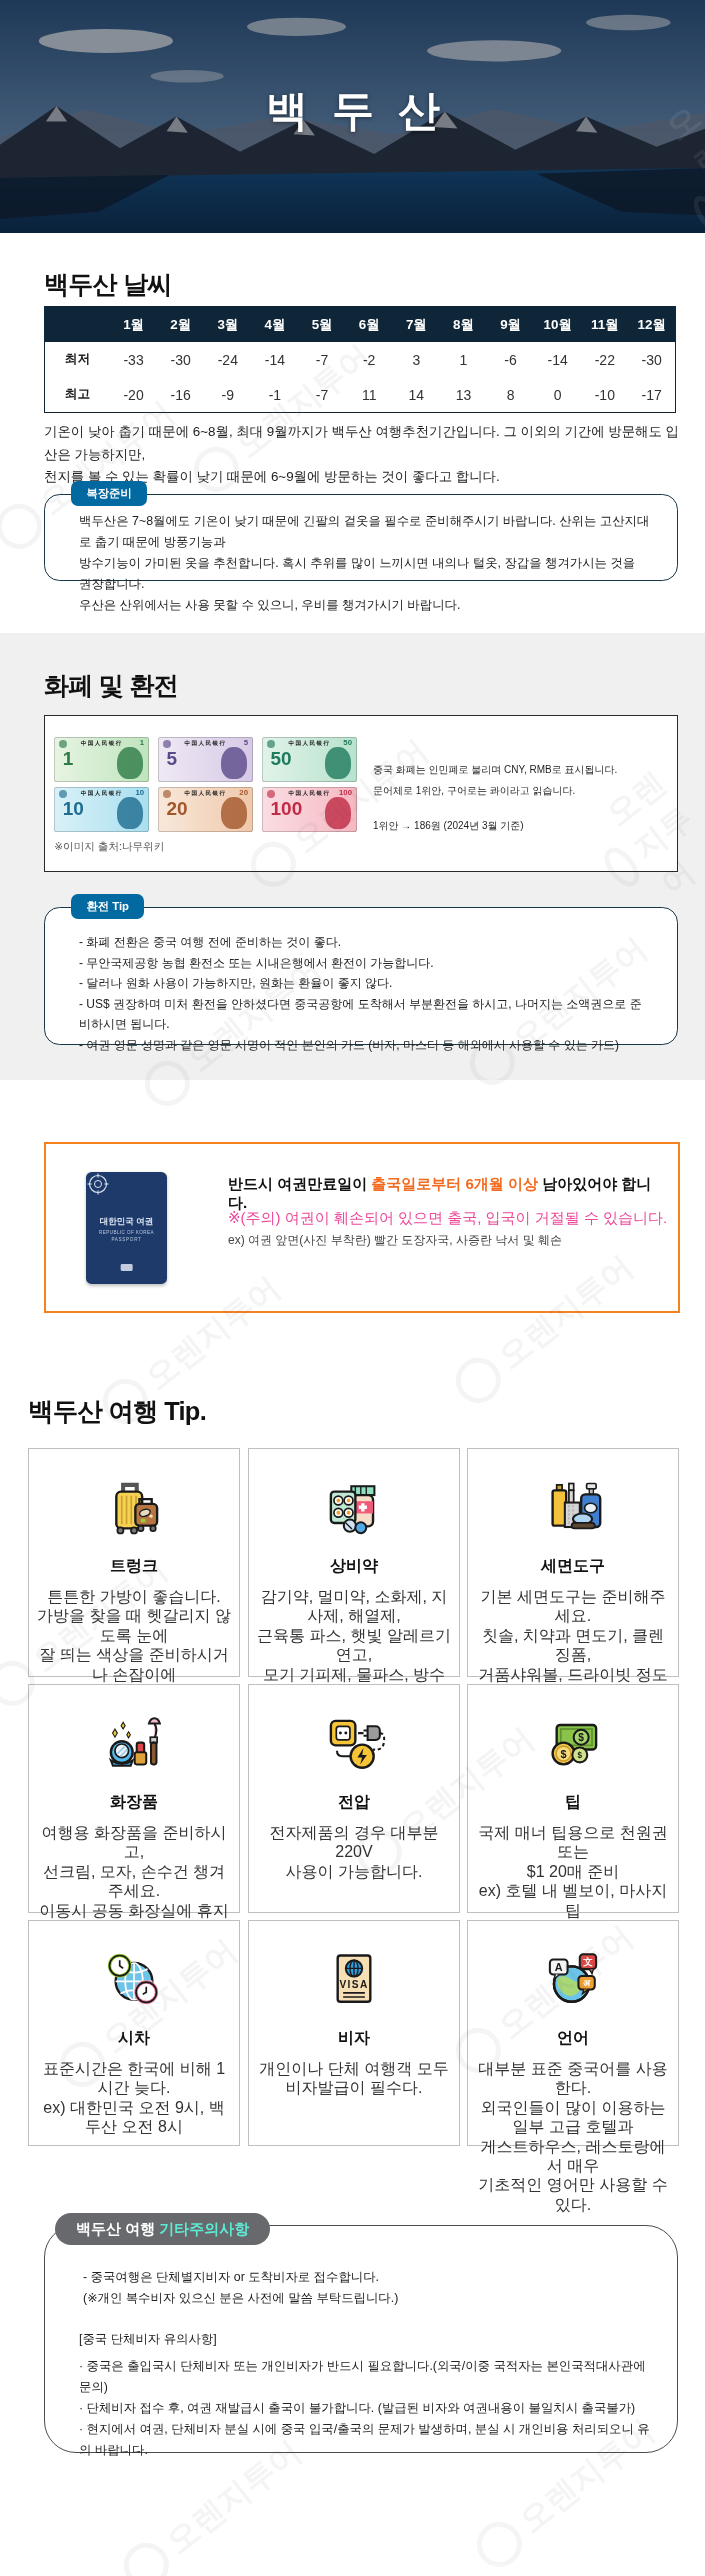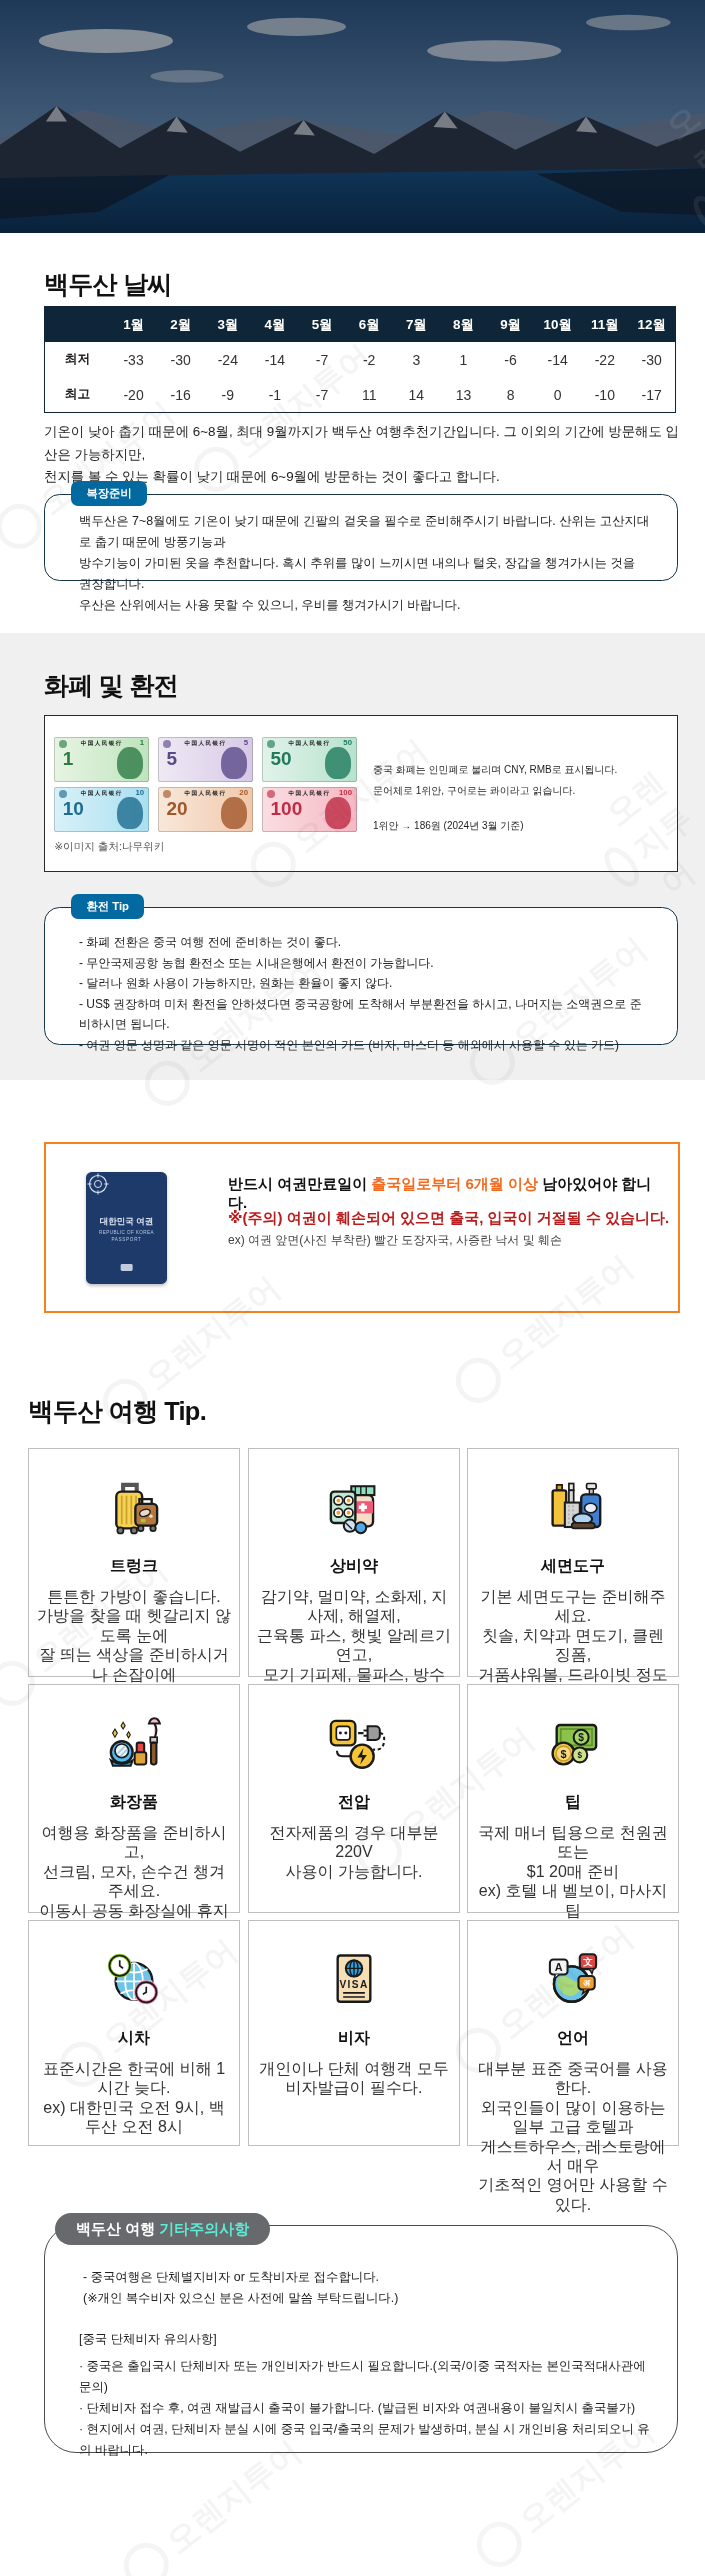--- a/index.html
+++ b/index.html
@@ -60,21 +60,21 @@
   #passcover{left:40px;top:28px;width:81px;height:112px;background:#1d3a6b;border-radius:5.6px;
     box-shadow:0 1.4px 3.5px rgba(0,0,0,.25);}
   #passcover . em{position:absolute;left:50%;top:11.3px;transform:translateX(-50%);}
   #passcover .t1{position:absolute;top:44px;width:100%;text-align:center;color:#dfe6f2;font-size:8.5px;font-weight:700;}
   #passcover .t2{position:absolute;top:58px;width:100%;text-align:center;color:#b9c6dd;font-size:4.6px;letter-spacing:0.4px;}
   #passcover .t3{position:absolute;top:65px;width:100%;text-align:center;color:#b9c6dd;font-size:4.6px;letter-spacing:0.7px;}
   #passcover .fl{position:absolute;bottom:12.7px;left:50%;transform:translateX(-50%);width:12.7px;height:7.8px;
     background:#dfe6f2;border-radius:1.4px;opacity:.85;}
   .pheadline{font-size:15px;font-weight:800;color:#111;}
   .pheadline .hl{color:#f26b1f;}
-  .pwarn{font-size:15px;font-weight:700;color:#b91c1c;}
+  .pwarn{font-size:15px;font-weight:400;color:#ec4899;}
   .pex{font-size:12px;color:#444;}
   .pnotes{font-size:12px;line-height:17px;color:#333;}
 
   
   .card{position:absolute;width:210px;background:#fff;border:0.7px solid #bfbfbf;}
   .card .icon{position:absolute;left:0;top:25.4px;width:100%;text-align:center;}
   .card .ttl{position:absolute;left:0;top:107px;width:100%;text-align:center;font-size:16px;font-weight:800;color:#111;}
   .card .body{position:absolute;left:7px;top:138px;width:196px;text-align:center;font-size:16px;line-height:19.4px;color:#333;}
 
   
@@ -121,20 +121,21 @@
         <polygon points="250,165 266,188 236,186"></polygon>
         <polygon points="430,170 446,192 416,190"></polygon>
         <polygon points="630,158 648,182 614,180"></polygon>
         <polygon points="830,165 846,188 816,186"></polygon>
       </g>
       <polygon points="0,252 1000,238 1000,330 0,330" fill="url(#lakeg)"></polygon>
       <polygon points="0,252 240,248 140,300 0,310" fill="#121d2a" opacity=".8"></polygon>
       <polygon points="1000,238 760,246 880,300 1000,305" fill="#121d2a" opacity=".8"></polygon>
       <rect x="0" y="0" width="1000" height="330" fill="#061120" opacity=".42"></rect>
     </svg>
+    <div id="hero-title" class="abs">백두산</div>
     <div class="wm light" style="left:692px;top:85px;">
         <span>오렌지투어</span>
       </div>
   </div>
 
   <h2 class="sec abs" style="left:44px;top:268px;">백두산 날씨</h2>
 
   <div class="abs" style="left:44px;top:306px;">
     <table id="weather-table">
       <thead>

